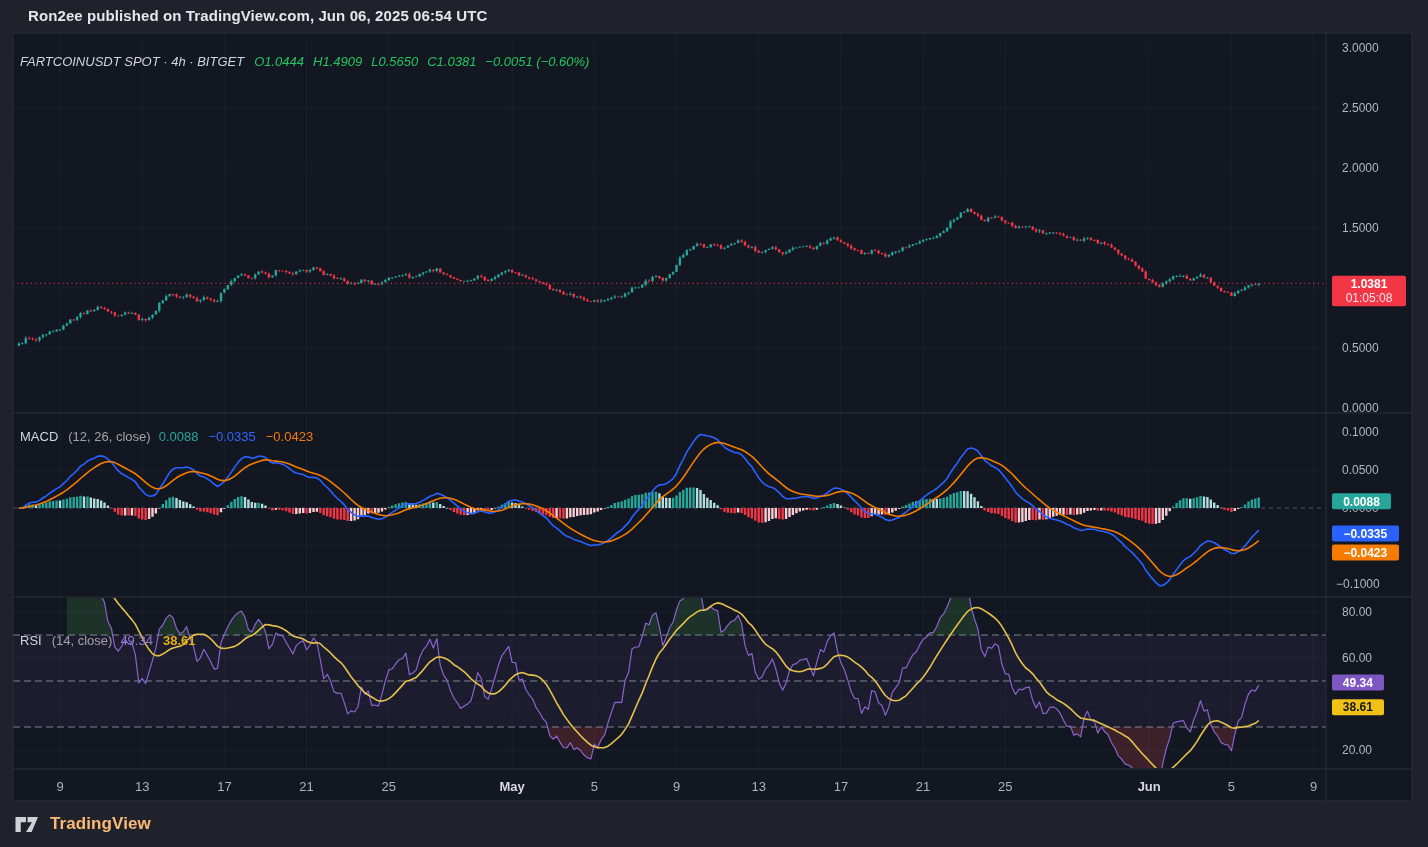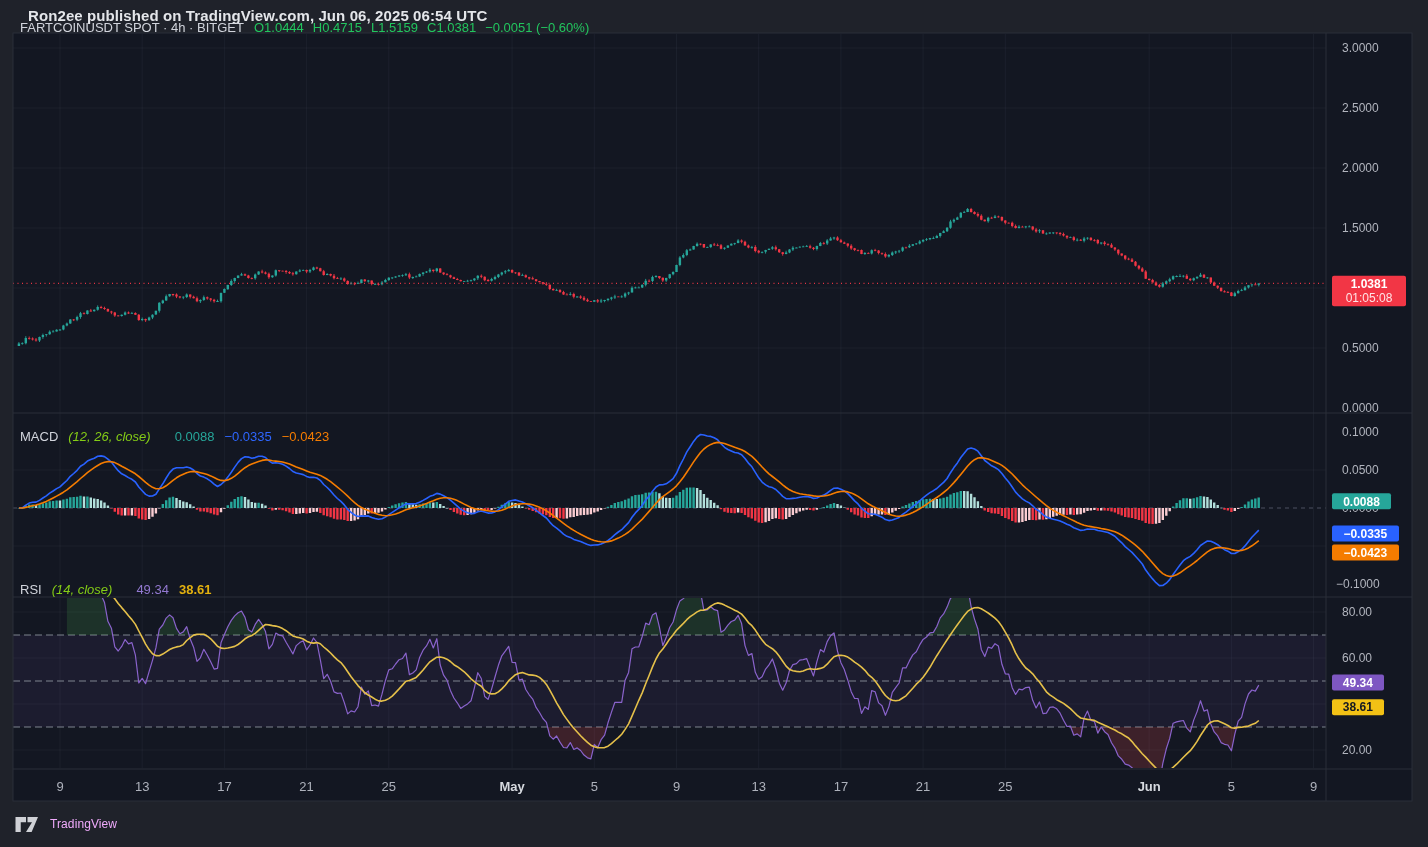--- a/index.html
+++ b/index.html
@@ -4,33 +4,33 @@
 <style>
   html,body{margin:0;padding:0;background:#101114;}
   body{font-family:"Liberation Sans","DejaVu Sans",sans-serif;}
   #stage{position:relative;width:1428px;height:847px;background:#1f222a;overflow:hidden;}
   #topbar{position:absolute;left:0;top:0;width:100%;height:31px;display:flex;align-items:center;padding-left:28px;box-sizing:border-box;}
   #topbar span{font-size:15px;font-weight:600;color:#e4e6ea;letter-spacing:.1px;}
   #chart-svg{position:absolute;left:0;top:0;z-index:1;}
   .pane-hit{position:absolute;z-index:2;background:transparent;}
   .legend{position:absolute;left:20px;z-index:3;font-size:13px;white-space:nowrap;display:flex;align-items:baseline;}
   .legend .t{color:#d1d4dc;margin-right:10px;}
-  .legend .t2{color:#84cc16;margin-right:24px;font-style:italic;}
+  .legend .t2{color:#a3a3a3;margin-right:8px;}
   .legend .vred{color:#22c55e;margin-right:9px;}
   .legend .vteal{color:#26a69a;margin-right:10px;}
   .legend .vblue{color:#2e66ff;margin-right:10px;}
   .legend .vorange{color:#f57c00;margin-right:10px;}
   .legend .vpurple{color:#9379d1;margin-right:10px;}
   .legend .vyellow{color:#e2b00f;font-weight:700;}
   .legend .lt{margin-right:0;}
-  #price-legend{top:20px;}
+  #price-legend{top:54px;font-style:italic;}
   #macd-legend{top:429px;}
-  #rsi-legend{top:582px;}
+  #rsi-legend{top:633px;}
   #footer{position:absolute;left:0;top:801px;width:100%;height:46px;display:flex;align-items:center;padding-left:14px;box-sizing:border-box;gap:9px;z-index:3;}
-  #footer .brand{font-size:12px;font-weight:400;color:#f0abfc;letter-spacing:.1px;}
+  #footer .brand{font-size:17px;font-weight:700;color:#fdba74;letter-spacing:.1px;}
   #footer svg{display:block;}
 </style>
 </head>
 <body>
 
 <div id="stage">
 
   <div id="topbar">
     <span>Ron2ee published on TradingView.com, Jun 06, 2025 06:54 UTC</span>
   </div>
@@ -141,22 +141,22 @@
 
   <div class="pane-hit" style="left:13px;top:33px;width:1313px;height:379px;"></div>
   <div class="pane-hit" style="left:13px;top:414px;width:1313px;height:182px;"></div>
   <div class="pane-hit" style="left:13px;top:598px;width:1313px;height:170px;"></div>
   <div class="pane-hit" style="left:1326px;top:33px;width:86px;height:736px;"></div>
   <div class="pane-hit" style="left:13px;top:769px;width:1313px;height:32px;"></div>
 
   <div class="legend" id="price-legend">
     <span class="t">FARTCOINUSDT SPOT · 4h · BITGET</span>
     <span class="vred"><span class="lt">O</span><span>1.0444</span></span>
-    <span class="vred"><span class="lt">H</span><span>0.4715</span></span>
-    <span class="vred"><span class="lt">L</span><span>1.5159</span></span>
+    <span class="vred"><span class="lt">H</span><span>1.4909</span></span>
+    <span class="vred"><span class="lt">L</span><span>0.5650</span></span>
     <span class="vred"><span class="lt">C</span><span>1.0381</span></span>
     <span class="vred">−0.0051 (−0.60%)</span>
   </div>
 
   <div class="legend" id="macd-legend">
     <span class="t">MACD</span>
     <span class="t2">(12, 26, close)</span>
     <span class="vteal">0.0088</span>
     <span class="vblue">−0.0335</span>
     <span class="vorange">−0.0423</span>

